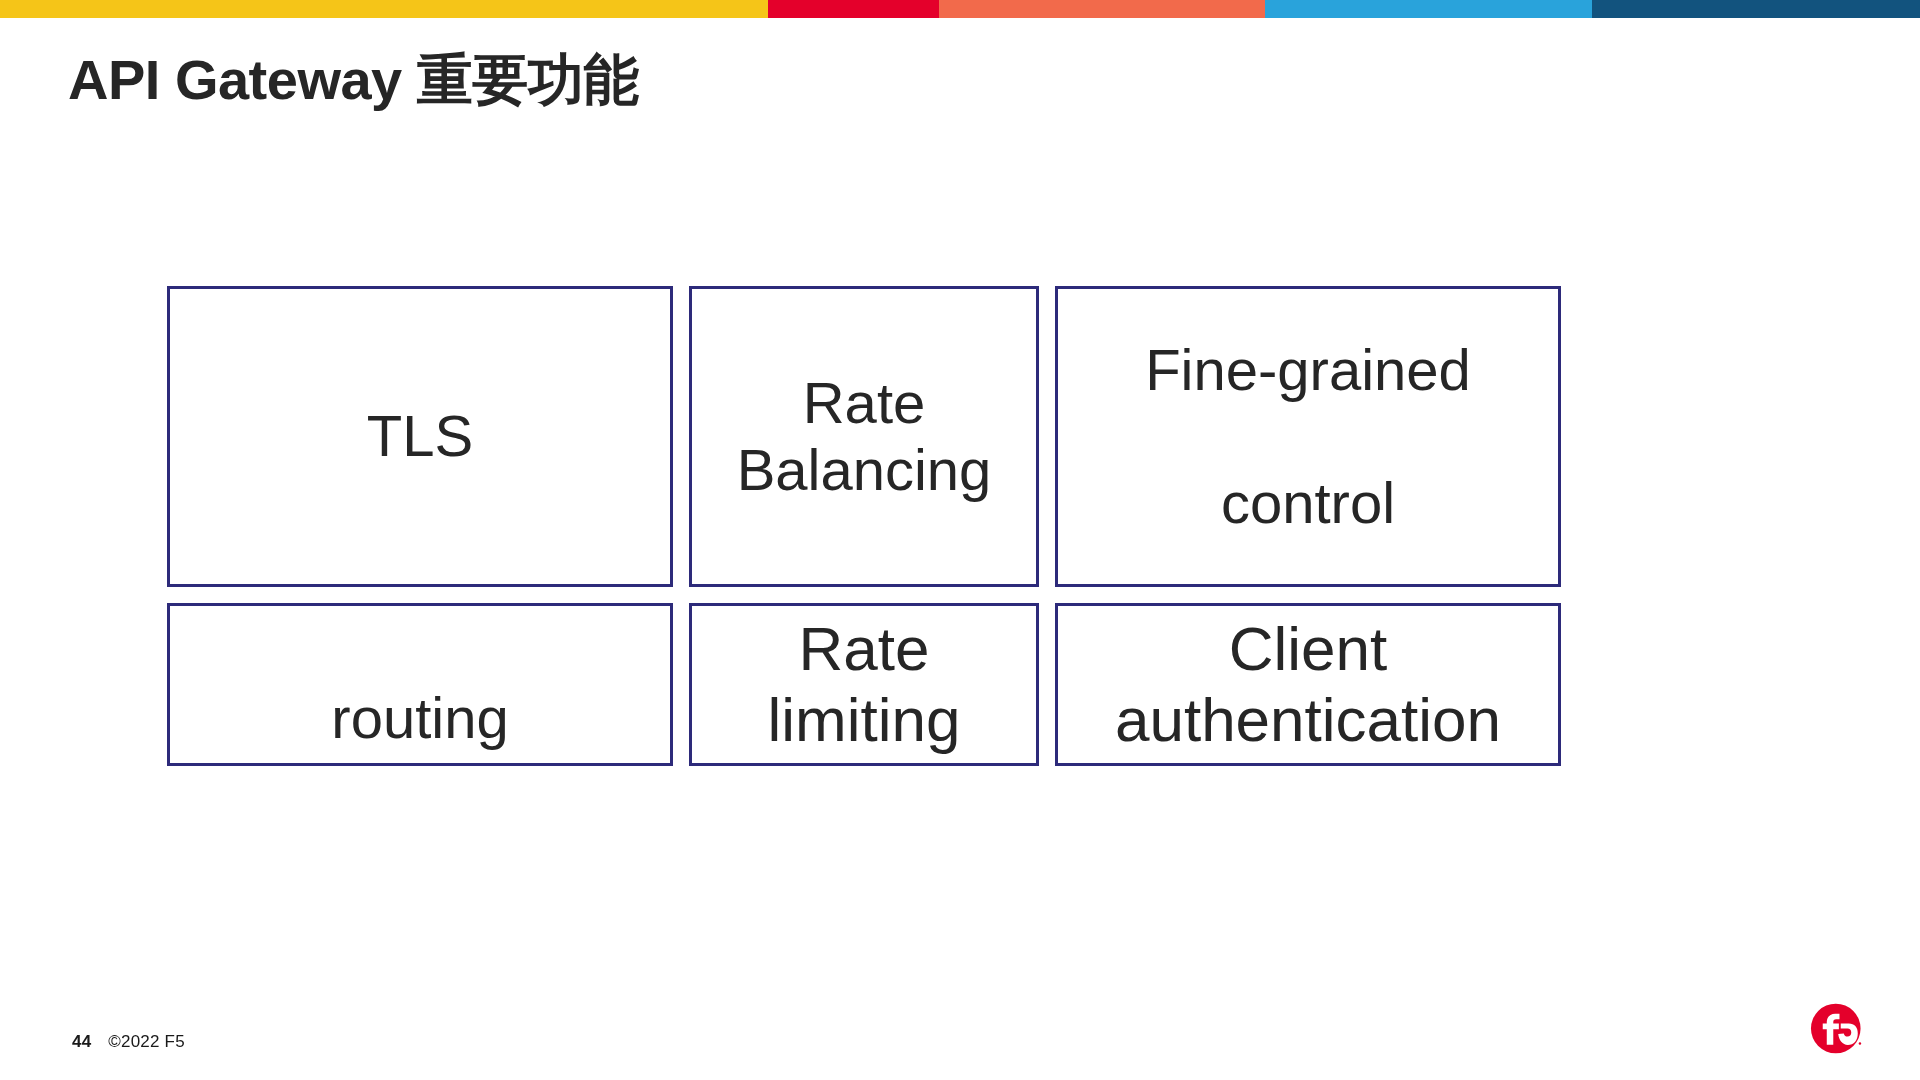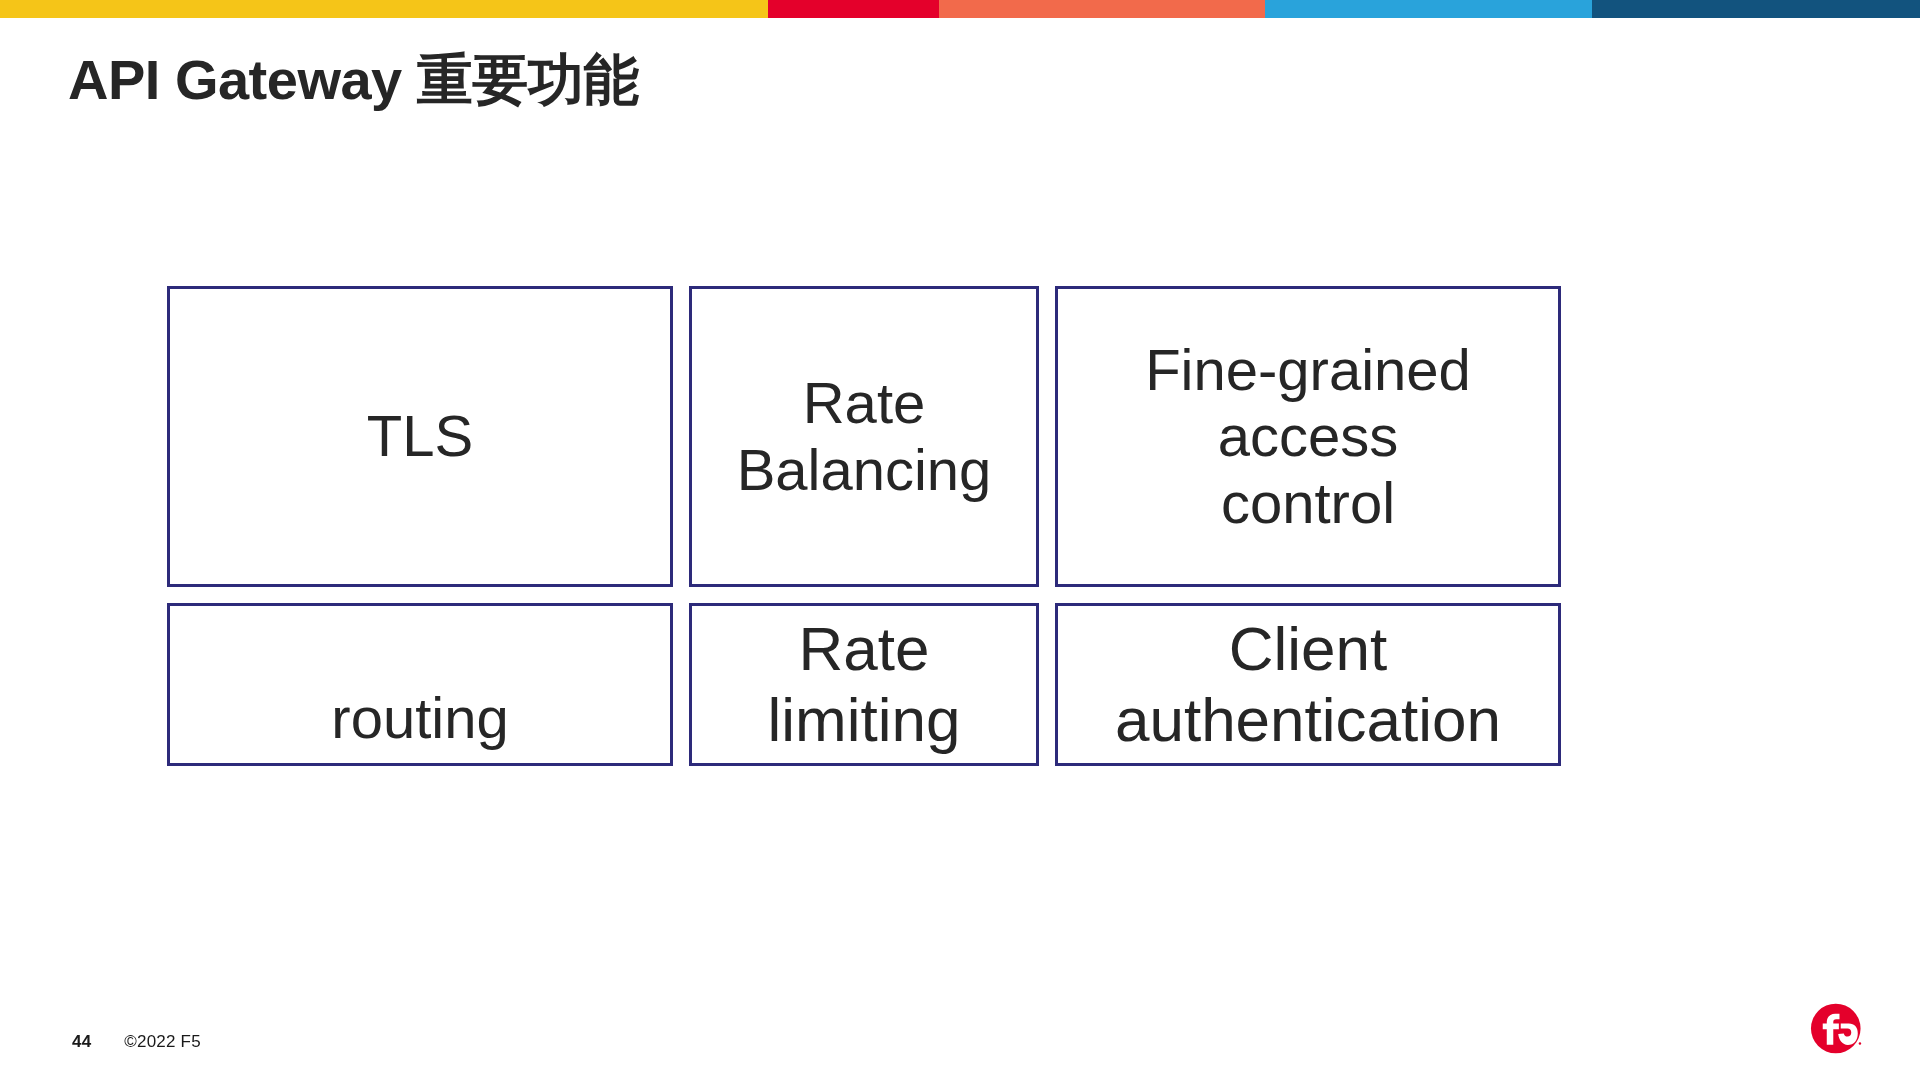--- a/index.html
+++ b/index.html
@@ -55,21 +55,21 @@
   }
   .fs-lg  { font-size:58px; }
   .fs-xl  { font-size:62px; }
 
   
   .footer {
     position:absolute;
     left:72px; bottom:28px;
     display:flex;
     align-items:baseline;
-    gap:33px;
+    gap:17px;
   }
   .page-num { font-size:17px; font-weight:700; color:#1a1a1a; letter-spacing:0.2px; }
   .copyright { font-size:17px; font-weight:400; color:#1a1a1a; letter-spacing:0.2px;text-align:center; }
 
   
   .logo { position:absolute; right:52px; bottom:18px; width:62px; height:62px; }
 </style>
 </head>
 <body>
 
@@ -86,21 +86,21 @@
   <h1 class="title">API Gateway 重要功能</h1>
 
   <div class="grid" style="--box-border: #2d2a7a;">
       <div class="box">
         <div class="box-label fs-lg"><span>TLS</span><br></div>
       </div>
       <div class="box">
         <div class="box-label fs-lg"><span>Rate</span><br><span>Balancing</span></div>
       </div>
       <div class="box">
-        <div class="box-label fs-lg"><span>Fine-grained</span><br><span>access</span><br><span>control</span></div>
+        <div class="box-label fs-lg"><span>Fine-grained</span><br><br><span>control</span></div>
       </div>
       <div class="box">
         <div class="box-label fs-lg"><br><span>routing</span></div>
       </div>
       <div class="box">
         <div class="box-label fs-xl"><span>Rate limiting</span></div>
       </div>
       <div class="box">
         <div class="box-label fs-xl"><span>Client</span><br><span>authentication</span></div>
       </div>

